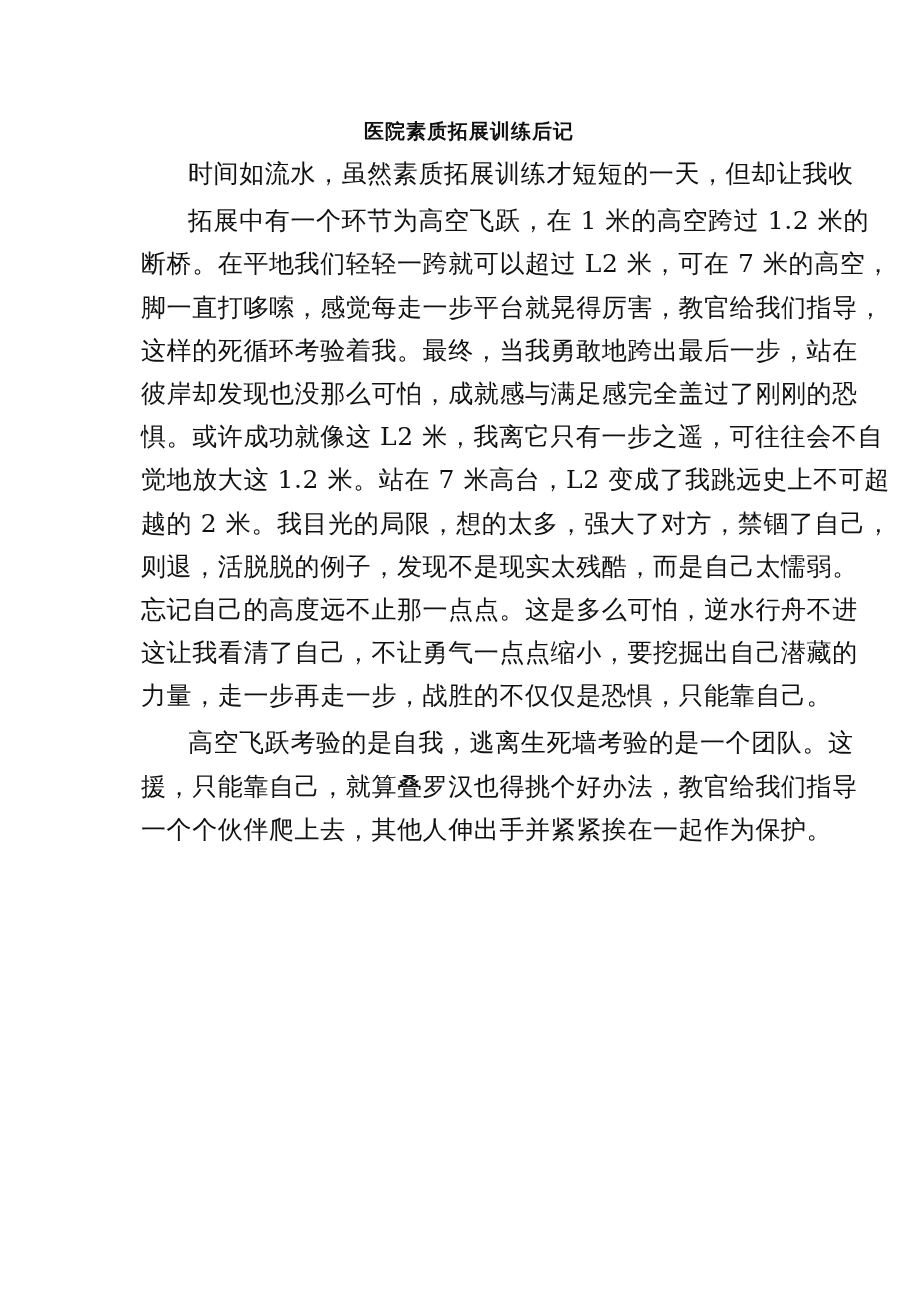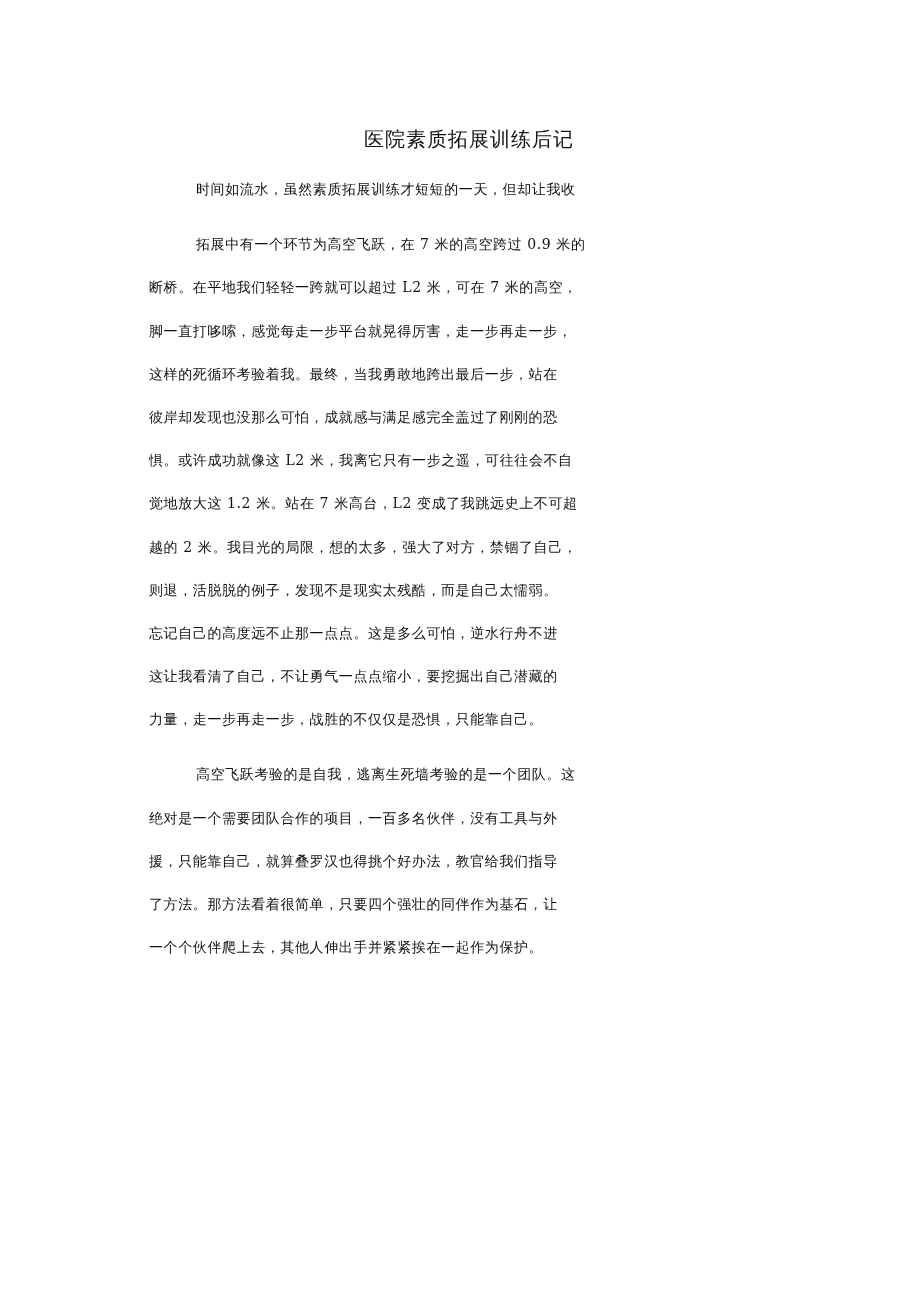--- a/index.html
+++ b/index.html
@@ -19,28 +19,28 @@
       position: absolute;
       left: 137px;
       top: 114px;
       width: 660px;
     }
     .title {
       text-align: center;
       font-size: 20px;
       line-height: 34px;
       height: 34px;
-      margin: 8px;
-      font-weight: normal;
+      margin: 0;
+      font-weight: bold;
       letter-spacing: 1px;
       padding-left: 4px;
     }
     .para {
-      margin: 12px;
-      font-size: 14px;
+      margin: 4px;
+      font-size: 25px;
       line-height: 43.2px;
       text-align: justify;
       text-align-last: left;
       letter-spacing: 0.6px;
       word-break: break-all;
     }
     .line {
       display: block;
       white-space: nowrap;
       height: 43.2px;
@@ -51,34 +51,32 @@
 <body>
 
 <div class="page">
   <h1 class="title">医院素质拓展训练后记</h1>
 
   <div class="para">
     <span class="line indent">时间如流水，虽然素质拓展训练才短短的一天，但却让我收</span>
   </div>
 
   <div class="para">
-    <span class="line indent">拓展中有一个环节为高空飞跃，在 7 米的高空跨过 0.9 米的</span>
+    <span class="line indent">拓展中有一个环节为高空飞跃，在 1 米的高空跨过 1.2 米的</span>
     <span class="line">断桥。在平地我们轻轻一跨就可以超过 L2 米，可在 7 米的高空，</span>
-    <span class="line">脚一直打哆嗦，感觉每走一步平台就晃得厉害，走一步再走一步，</span>
+    <span class="line">脚一直打哆嗦，感觉每走一步平台就晃得厉害，教官给我们指导，</span>
     <span class="line">这样的死循环考验着我。最终，当我勇敢地跨出最后一步，站在</span>
     <span class="line">彼岸却发现也没那么可怕，成就感与满足感完全盖过了刚刚的恐</span>
     <span class="line">惧。或许成功就像这 L2 米，我离它只有一步之遥，可往往会不自</span>
     <span class="line">觉地放大这 1.2 米。站在 7 米高台，L2 变成了我跳远史上不可超</span>
     <span class="line">越的 2 米。我目光的局限，想的太多，强大了对方，禁锢了自己，</span>
     <span class="line">则退，活脱脱的例子，发现不是现实太残酷，而是自己太懦弱。</span>
     <span class="line">忘记自己的高度远不止那一点点。这是多么可怕，逆水行舟不进</span>
     <span class="line">这让我看清了自己，不让勇气一点点缩小，要挖掘出自己潜藏的</span>
     <span class="line">力量，走一步再走一步，战胜的不仅仅是恐惧，只能靠自己。</span>
   </div>
 
   <div class="para">
     <span class="line indent">高空飞跃考验的是自我，逃离生死墙考验的是一个团队。这</span>
-    <span class="line">绝对是一个需要团队合作的项目，一百多名伙伴，没有工具与外</span>
     <span class="line">援，只能靠自己，就算叠罗汉也得挑个好办法，教官给我们指导</span>
-    <span class="line">了方法。那方法看着很简单，只要四个强壮的同伴作为基石，让</span>
     <span class="line">一个个伙伴爬上去，其他人伸出手并紧紧挨在一起作为保护。</span>
   </div>
 </div>
 
 </body></html>

